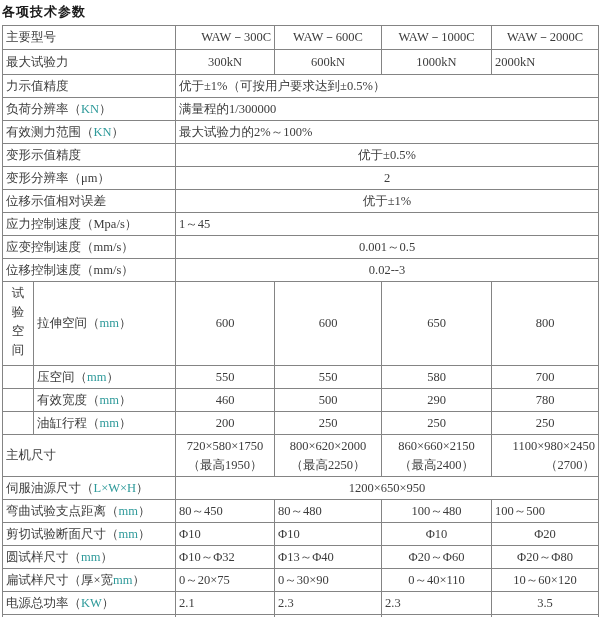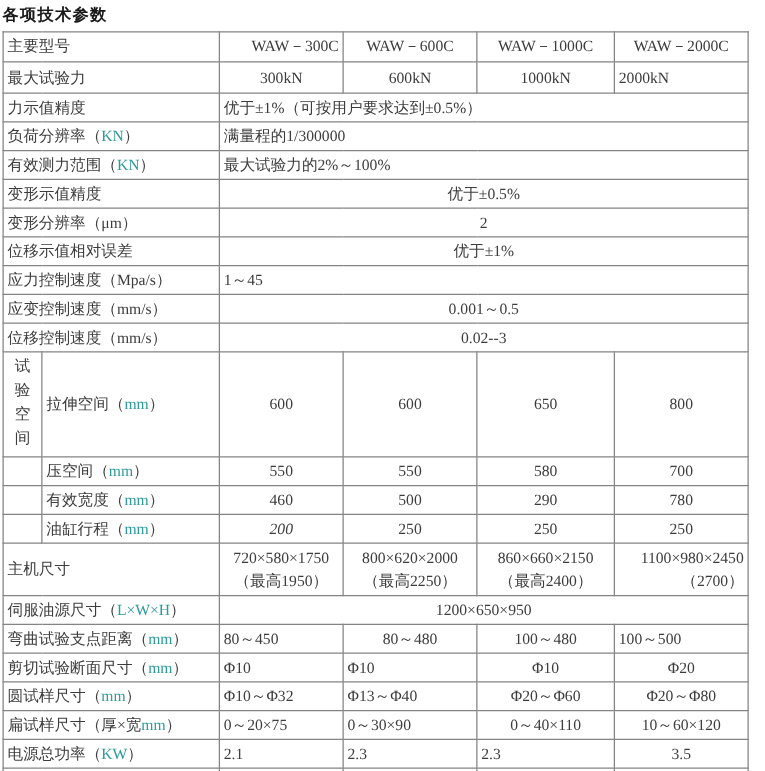--- a/index.html
+++ b/index.html
@@ -107,21 +107,21 @@
           <td class="narrow"></td>
           <td class="lbl" colspan="1"><span>有效宽度（</span><span class="ulink">mm</span><span>）</span></td>
           <td style="text-align: center;">460</td>
           <td style="text-align: center;">500</td>
           <td style="text-align: center;">290</td>
           <td style="text-align: center;">780</td>
         </tr>
         <tr>
           <td class="narrow"></td>
           <td class="lbl" colspan="1"><span>油缸行程（</span><span class="ulink">mm</span><span>）</span></td>
-          <td style="text-align: center; font-style: italic;">200</td>
+          <td style="text-align: center;">200</td>
           <td style="text-align: center;">250</td>
           <td style="text-align: center;">250</td>
           <td style="text-align: center;">250</td>
         </tr>
         <tr style="height: 42px;">
           <td class="lbl" colspan="2"><span>主机尺寸</span></td>
           <td style="text-align: center;">
             <div class="l2">720×580×1750</div>
             <div class="l2">（最高1950）</div>
           </td>
@@ -138,21 +138,21 @@
             <div class="l2">（2700）</div>
           </td>
         </tr>
         <tr>
           <td class="lbl" colspan="2"><span>伺服油源尺寸（</span><span class="unit">L×W×H</span><span>）</span></td>
           <td colspan="4" style="text-align: center;">1200×650×950</td>
         </tr>
         <tr>
           <td class="lbl" colspan="2"><span>弯曲试验支点距离（</span><span class="ulink">mm</span><span>）</span></td>
           <td style="text-align: left;">80～450</td>
-          <td style="text-align: center; margin-top: 32px;">80～480</td>
+          <td style="text-align: left; margin-top: 32px;">80～480</td>
           <td style="text-align: center;">100～480</td>
           <td style="text-align: left;">100～500</td>
         </tr>
         <tr>
           <td class="lbl" colspan="2"><span>剪切试验断面尺寸（</span><span class="ulink">mm</span><span>）</span></td>
           <td style="text-align: left;">Φ10</td>
           <td style="text-align: left;">Φ10</td>
           <td style="text-align: center;">Φ10</td>
           <td style="text-align: center;">Φ20</td>
         </tr>

